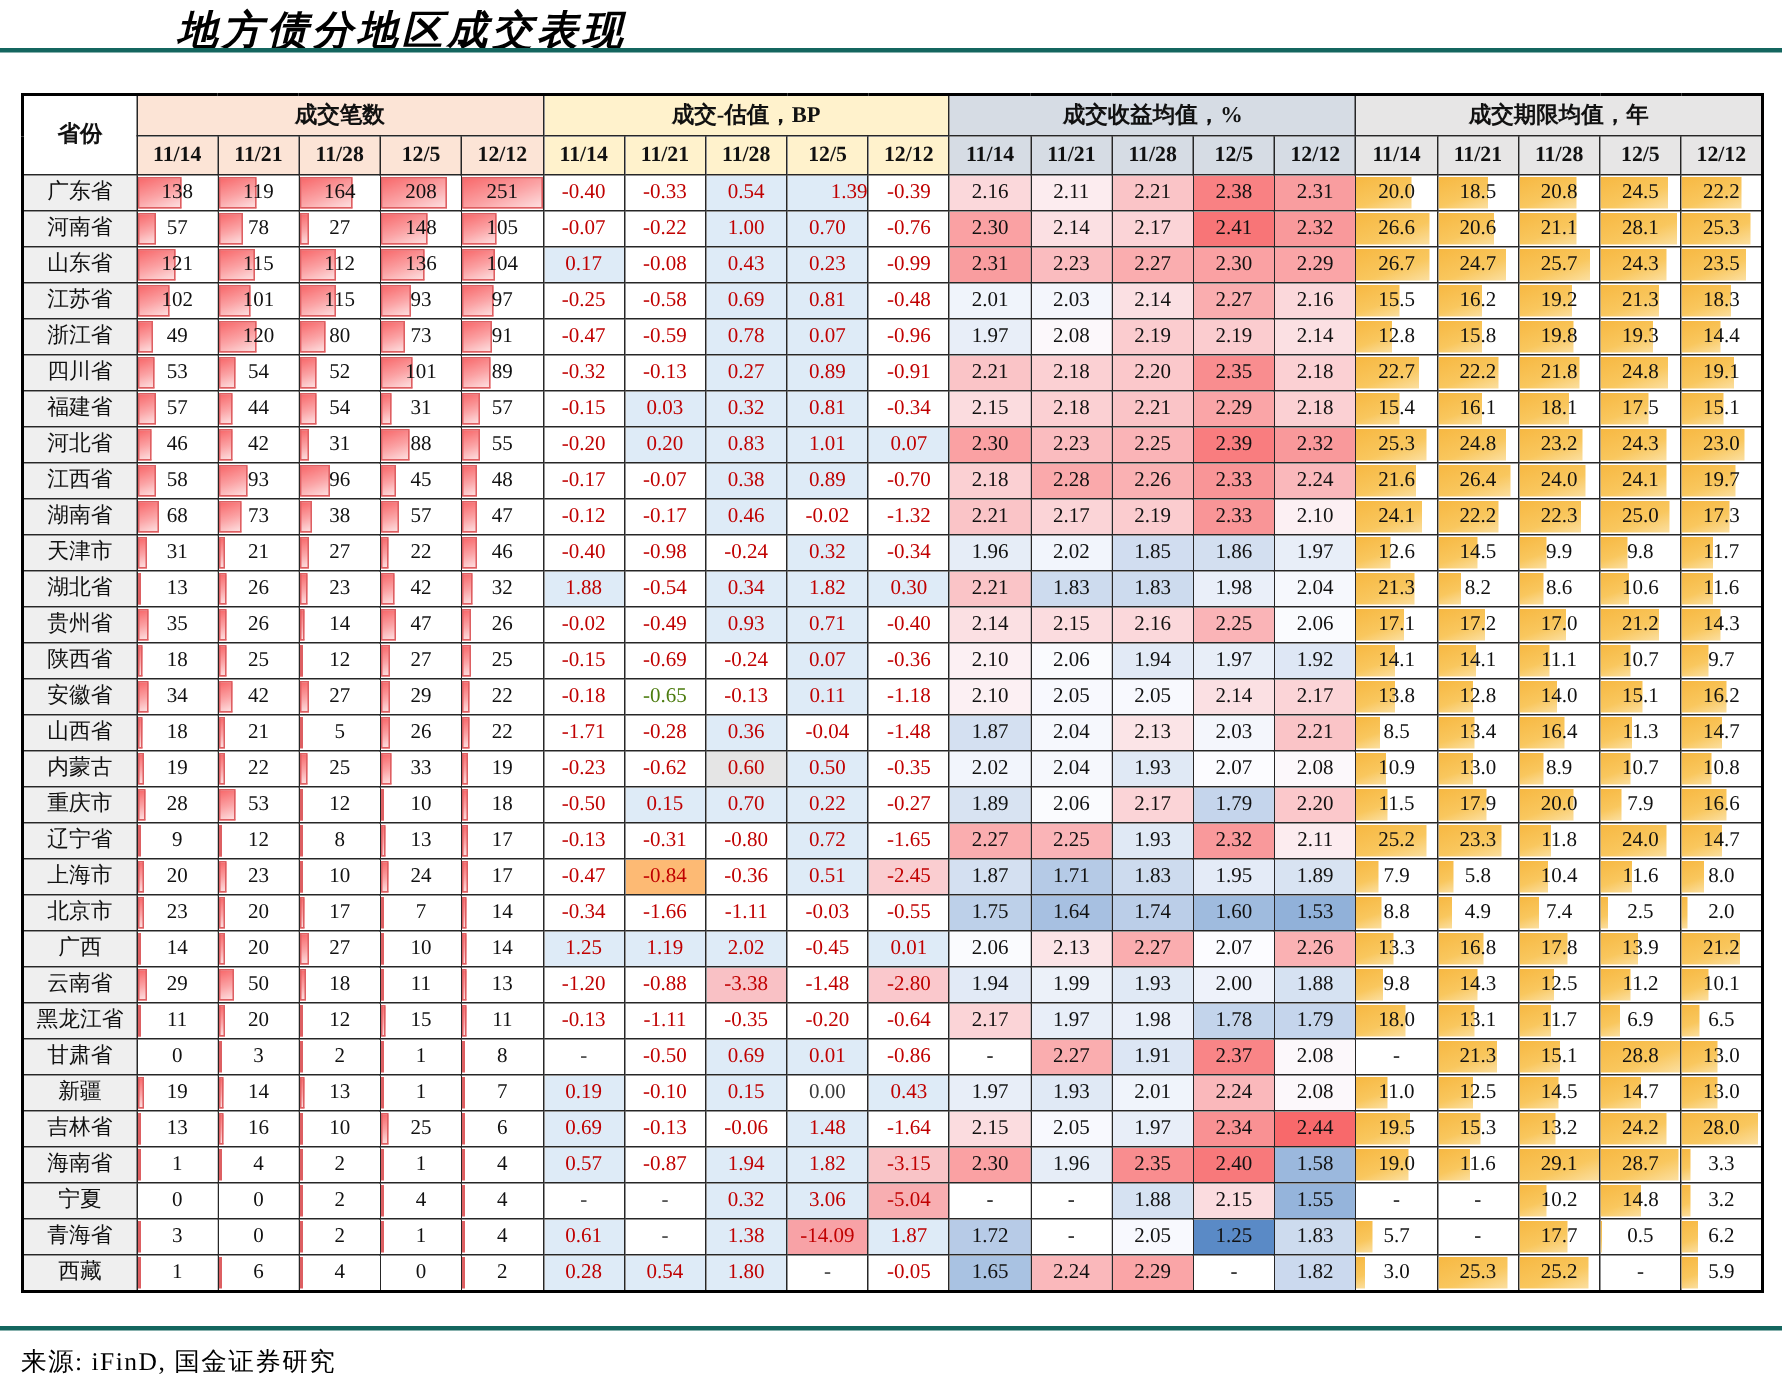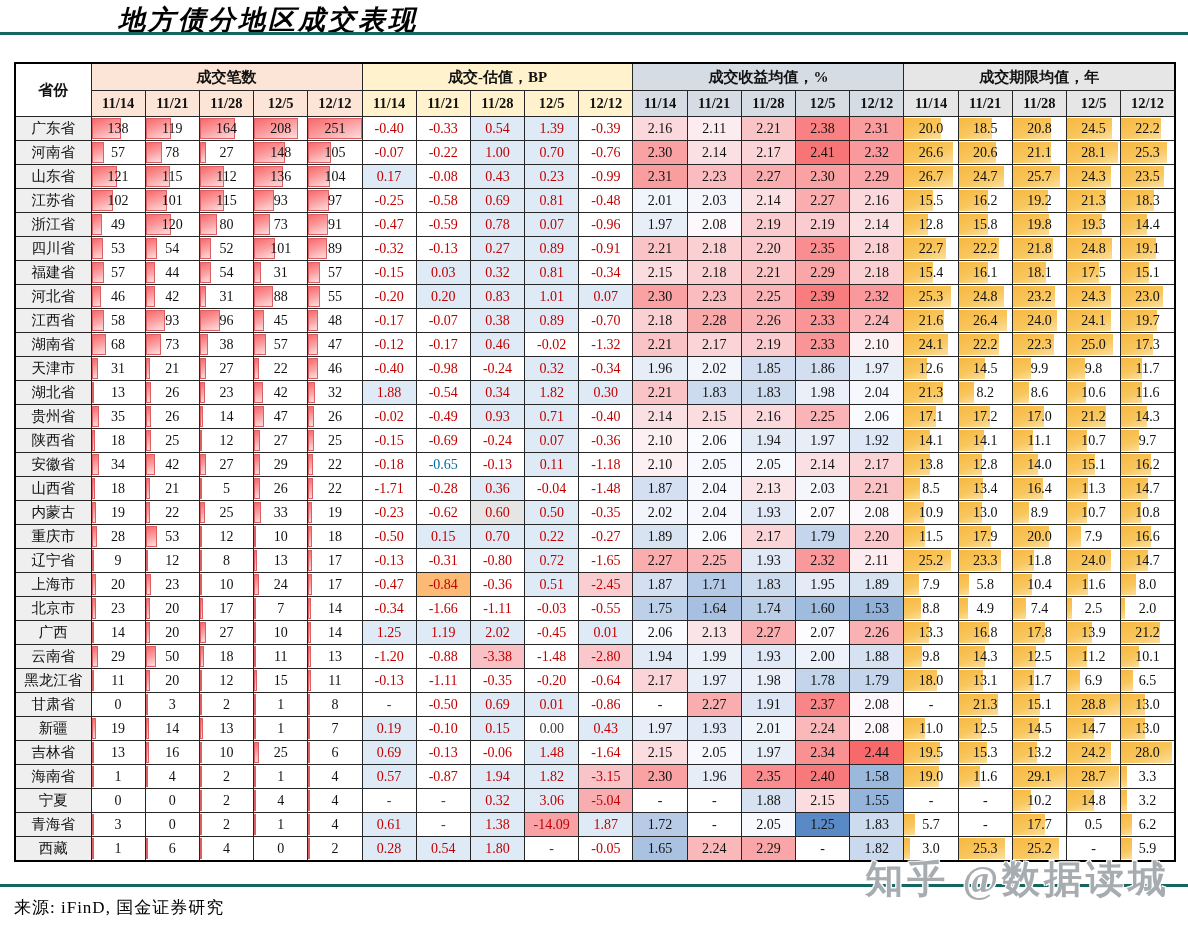--- a/index.html
+++ b/index.html
@@ -102,21 +102,21 @@
         <tr>
           <th class="prov">广东省</th>
           <td><div class="bar red" style="width: 55%;"></div><span class="v">138</span></td>
           <td><div class="bar red" style="width: 47.4%;"></div><span class="v">119</span></td>
           <td><div class="bar red" style="width: 65.3%;"></div><span class="v">164</span></td>
           <td><div class="bar red" style="width: 82.9%;"></div><span class="v">208</span></td>
           <td><div class="bar red" style="width: 100%;"></div><span class="v">251</span></td>
           <td style="background: rgb(255, 255, 255);"><span class="v" style="color: rgb(192, 0, 0);">-0.40</span></td>
           <td style="background: rgb(255, 255, 255);"><span class="v" style="color: rgb(192, 0, 0);">-0.33</span></td>
           <td style="background: rgb(222, 235, 247);"><span class="v" style="color: rgb(192, 0, 0);">0.54</span></td>
-          <td style="background: rgb(222, 235, 247);"><span class="v" style="color: rgb(192, 0, 0);">1.39</span></td>
+          <td style="background: rgb(222, 235, 247); text-align: right;"><span class="v" style="color: rgb(192, 0, 0);">1.39</span></td>
           <td style="background: rgb(255, 255, 255);"><span class="v" style="color: rgb(192, 0, 0);">-0.39</span></td>
           <td style="background: rgb(251, 216, 219);"><span class="v">2.16</span></td>
           <td style="background: rgb(252, 236, 239);"><span class="v">2.11</span></td>
           <td style="background: rgb(250, 196, 199);"><span class="v">2.21</span></td>
           <td style="background: rgb(249, 129, 131);"><span class="v">2.38</span></td>
           <td style="background: rgb(249, 157, 159);"><span class="v">2.31</span></td>
           <td><div class="bar gold" style="width: 68.7%;"></div><span class="v">20.0</span></td>
           <td><div class="bar gold" style="width: 63.6%;"></div><span class="v">18.5</span></td>
           <td><div class="bar gold" style="width: 71.5%;"></div><span class="v">20.8</span></td>
           <td><div class="bar gold" style="width: 84.2%;"></div><span class="v">24.5</span></td>
@@ -422,21 +422,21 @@
           <td><div class="bar gold" style="width: 33.3%;"></div><span class="v">9.7</span></td>
         </tr>
         <tr>
           <th class="prov">安徽省</th>
           <td><div class="bar red" style="width: 13.5%;"></div><span class="v">34</span></td>
           <td><div class="bar red" style="width: 16.7%;"></div><span class="v">42</span></td>
           <td><div class="bar red" style="width: 10.8%;"></div><span class="v">27</span></td>
           <td><div class="bar red" style="width: 11.6%;"></div><span class="v">29</span></td>
           <td><div class="bar red" style="width: 8.8%;"></div><span class="v">22</span></td>
           <td style="background: rgb(255, 255, 255);"><span class="v" style="color: rgb(192, 0, 0);">-0.18</span></td>
-          <td style="background: rgb(255, 255, 255);"><span class="v" style="color: #0369a1;">-0.65</span></td>
+          <td style="background: rgb(255, 255, 255);"><span class="v" style="color: #4d7c0f;">-0.65</span></td>
           <td style="background: rgb(255, 255, 255);"><span class="v" style="color: rgb(192, 0, 0);">-0.13</span></td>
           <td style="background: rgb(222, 235, 247);"><span class="v" style="color: rgb(192, 0, 0);">0.11</span></td>
           <td style="background: rgb(255, 255, 255); margin-top: 40px;"><span class="v" style="color: rgb(192, 0, 0);">-1.18</span></td>
           <td style="background: rgb(252, 240, 243);"><span class="v">2.10</span></td>
           <td style="background: rgb(248, 249, 254);"><span class="v">2.05</span></td>
           <td style="background: rgb(248, 249, 254);"><span class="v">2.05</span></td>
           <td style="background: rgb(251, 224, 227);"><span class="v">2.14</span></td>
           <td style="background: rgb(251, 212, 215);"><span class="v">2.17</span></td>
           <td><div class="bar gold" style="width: 47.4%;"></div><span class="v">13.8</span></td>
           <td><div class="bar gold" style="width: 44%;"></div><span class="v">12.8</span></td>
@@ -810,14 +810,13 @@
           <td><div class="bar gold" style="width: 86.9%;"></div><span class="v">25.3</span></td>
           <td><div class="bar gold" style="width: 86.6%;"></div><span class="v">25.2</span></td>
           <td><span class="v">-</span></td>
           <td><div class="bar gold" style="width: 20.3%;"></div><span class="v">5.9</span></td>
         </tr>
       </tbody>
   </table>
 
   <div class="rule bottom"></div>
   <div class="src">来源: iFinD, 国金证券研究</div>
-  <div class="wm">知乎 @数据读城</div>
 </div>
 
 </body></html>

